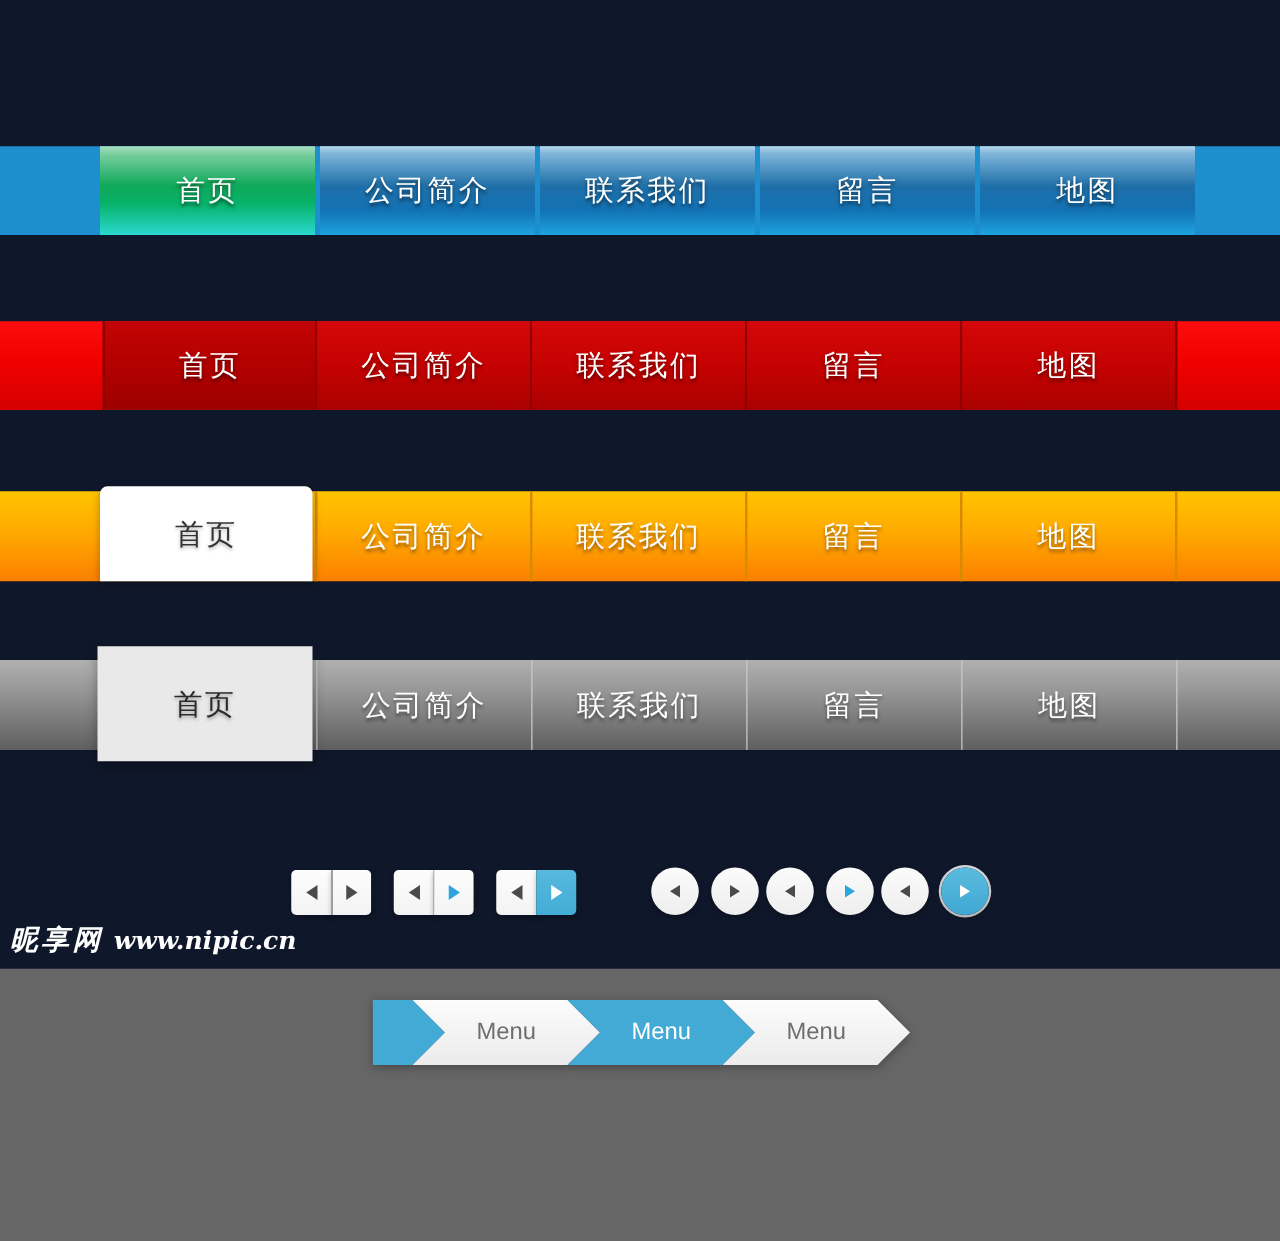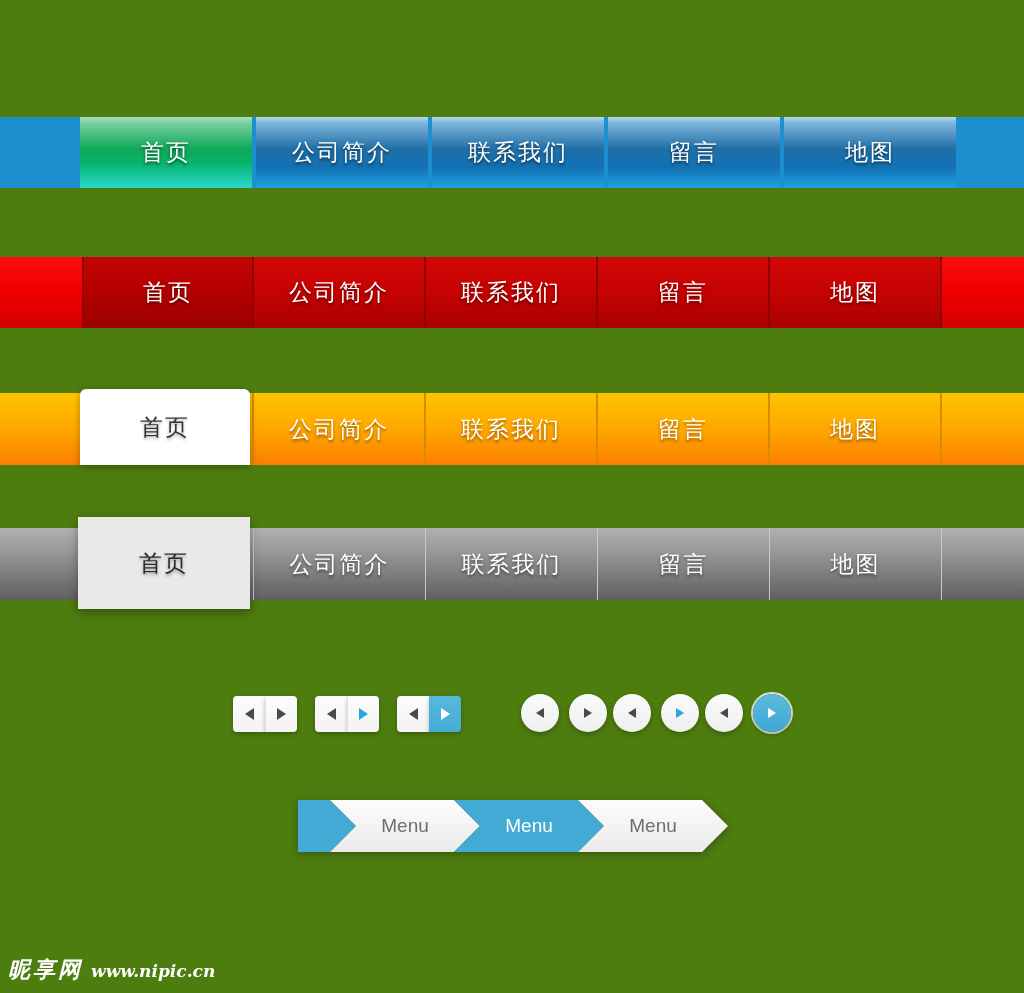--- a/index.html
+++ b/index.html
@@ -2,21 +2,21 @@
 <html><head>
 <meta charset="utf-8">
 <style>
   * { box-sizing: border-box; margin: 0; padding: 0; }
   html, body {
     width: 1024px; height: 993px;
     background: #666666;
     font-family: "Liberation Sans", "DejaVu Sans", sans-serif;
     overflow: hidden;
   }
-  .stage { position: relative; width: 1024px; height: 993px; background: #4d7c0f; }
+  .stage { position: relative; width: 1024px; height: 775px; background: #0f172a; }
 
   
   .navbar { position: absolute; left: 0; width: 1024px; }
   .nav-inner { position: relative; width: 100%; height: 100%; display: flex; }
   .nav-item {
     position: relative;
     display: flex; align-items: center; justify-content: center;
     font-size: 23px; letter-spacing: 2px;
     color: #ffffff;
     white-space: nowrap;
@@ -145,21 +145,21 @@
 
   
   .footer { position: absolute; left: 0; bottom: 0; width: 1024px; height: 42px; }
   .brand { position: absolute; left: 8px; bottom: 8px; display: flex; align-items: baseline; gap: 8px; }
   .brand-cn {
     font-family: "DejaVu Sans", sans-serif;
     font-size: 22px; font-weight: bold; color: #ffffff;
     letter-spacing: 3px; font-style: italic; margin-top: 41px;
   }
   .brand-url {
-    font-size: 17px; font-weight: bold; font-style: italic; color: #ffffff;
+    font-size: 20px; font-weight: bold; font-style: italic; color: #ffffff;
     font-family: "DejaVu Serif", serif;
   }
   .idtag {
     position: absolute; right: 14px; bottom: 12px;
     background: #5c5c5c; color: #e4e4e4;
     font-size: 11.5px; padding: 3px 8px; letter-spacing: .2px;
   }
 </style>
 </head>
 <body>

